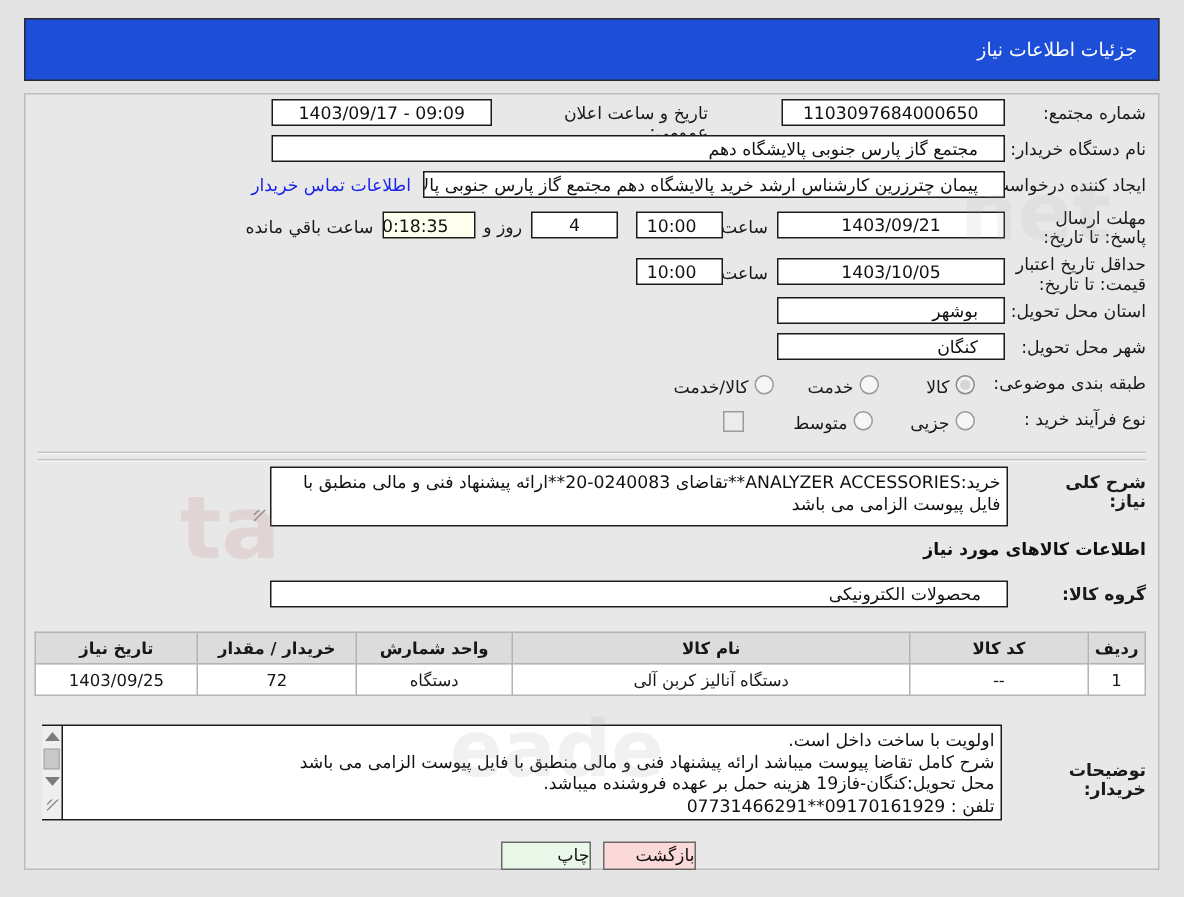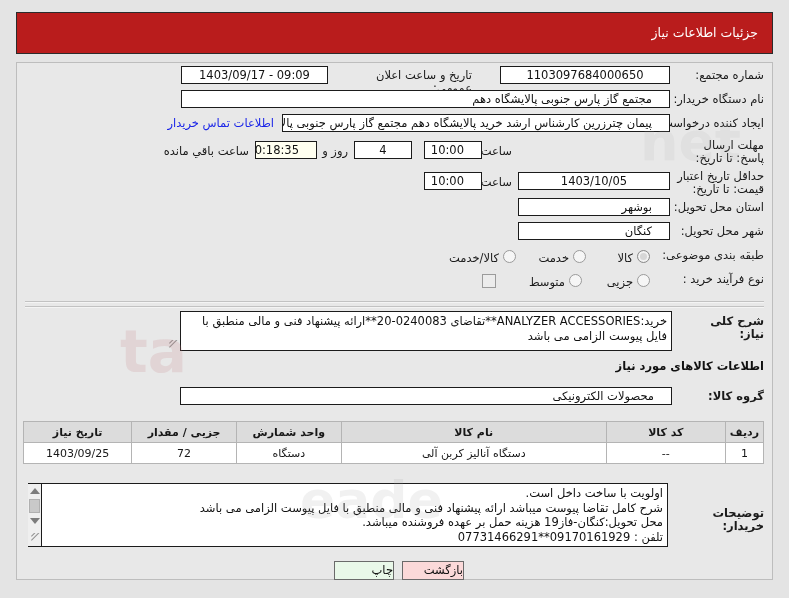--- a/index.html
+++ b/index.html
@@ -36,21 +36,21 @@
   .wm-1 { left: 385px; top: 300px; font-size: 60px; letter-spacing: 2px; }
   .wm-2 { left: 120px; top: 318px; font-size: 58px; color: rgba(196,120,125,0.18); }
   .wm-3 { left: 300px; top: 470px; font-size: 52px; color: rgba(160,160,160,0.15); }
   .wm-4 { left: 640px; top: 110px; font-size: 54px; color: rgba(170,170,170,0.13); }
 
   
   .hdr {
     position: absolute;
     left: 16px; top: 12px;
     width: 757px; height: 42px;
-    background: #b91c1c;
+    background: #1d4ed8;
     border: 1px solid #2b2b2b;
     box-sizing: border-box;
   }
   .hdr-title {
     position: absolute;
     right: 14px; top: 12px;
     color: #ffffff;
     font-size: 12.5px;
     font-weight: normal;
   }
@@ -251,33 +251,34 @@
     <div class="wm-text wm-4">net</div>
   </div>
 
   <div class="hdr">
     <div class="hdr-title">جزئیات اطلاعات نیاز</div>
   </div>
 
   <div class="panel">
 
     <div class="lbl" style="right:8px; top:6px; width:88px;">شماره مجتمع:</div>
-    <div class="fld center" style="right:102px; top:3px; width:170px;">1103097684000650</div>
+    <div class="fld center" style="right:102px; top:3px; width:149px;">1103097684000650</div>
 
     <div class="lbl" style="right:300px; top:6px; width:135px;">تاریخ و ساعت اعلان عمومی:</div>
     <div class="fld center" style="right:444px; top:3px; width:147px;">09:09 - 1403/09/17</div>
 
     <div class="lbl" style="right:8px; top:30px; width:100px;">نام دستگاه خریدار:</div>
     <div class="fld right" style="right:102px; top:27px; width:489px;">مجتمع گاز پارس جنوبی  پالایشگاه دهم</div>
 
     <div class="lbl" style="right:8px; top:54px; width:112px;">ایجاد کننده درخواست:</div>
     <div class="fld right" style="right:102px; top:51px; width:388px;">پیمان چترزرین کارشناس ارشد خرید پالایشگاه دهم مجتمع گاز پارس جنوبی  پالا</div>
     <a class="link" style="right:498px; top:53px;">اطلاعات تماس خریدار</a>
 
     <div class="lbl" style="right:8px; top:76px; width:88px;">مهلت ارسال پاسخ: تا تاریخ:</div>
+    <div class="fld center" style="right:102px; top:78px; width:152px;">1403/09/21</div>
     <div class="plain" style="right:260px; top:81px;">ساعت</div>
     <div class="fld center" style="right:290px; top:78px; width:58px;">10:00</div>
 
     <div class="fld center" style="right:360px; top:78px; width:58px;">4</div>
     <div class="plain" style="right:424px; top:81px;">روز و</div>
     <div class="fld center cream" style="right:455px; top:78px; width:62px;">00:18:35</div>
     <div class="plain" style="right:523px; top:81px;">ساعت باقي مانده</div>
 
     <div class="lbl" style="right:8px; top:107px; width:92px;">حداقل تاریخ اعتبار قیمت: تا تاریخ:</div>
     <div class="fld center" style="right:102px; top:109px; width:152px;">1403/10/05</div>
@@ -324,21 +325,21 @@
     <div class="lbl bold" style="right:8px; top:327px; width:72px;">گروه کالا:</div>
     <div class="fld right" style="right:100px; top:324px; width:492px;">محصولات الکترونیکی</div>
 
     <table class="tbl" style="right:8px; top:358px; width:741px;">
       <thead>
         <tr>
           <th style="width:26px;">ردیف</th>
           <th style="width:124px;">کد کالا</th>
           <th style="width:285px;">نام کالا</th>
           <th style="width:100px;">واحد شمارش</th>
-          <th style="width:100px;">جزیی / مقدار</th>
+          <th style="width:100px;">خریدار / مقدار</th>
           <th style="width:106px;">تاریخ نیاز</th>
         </tr>
       </thead>
       <tbody>
         <tr>
           <td>1</td>
           <td>--</td>
           <td>دستگاه آنالیز کربن آلی</td>
           <td>دستگاه</td>
           <td>72</td>

